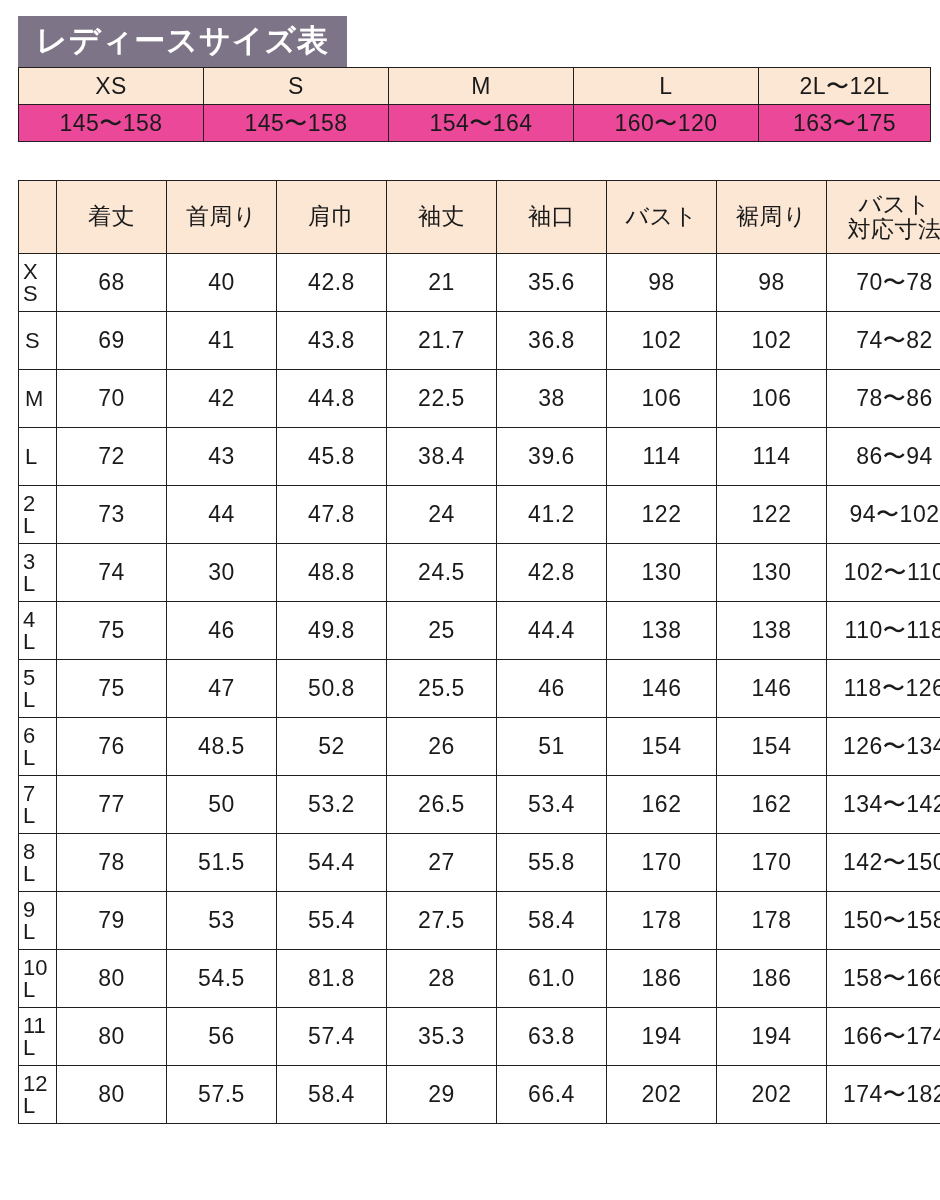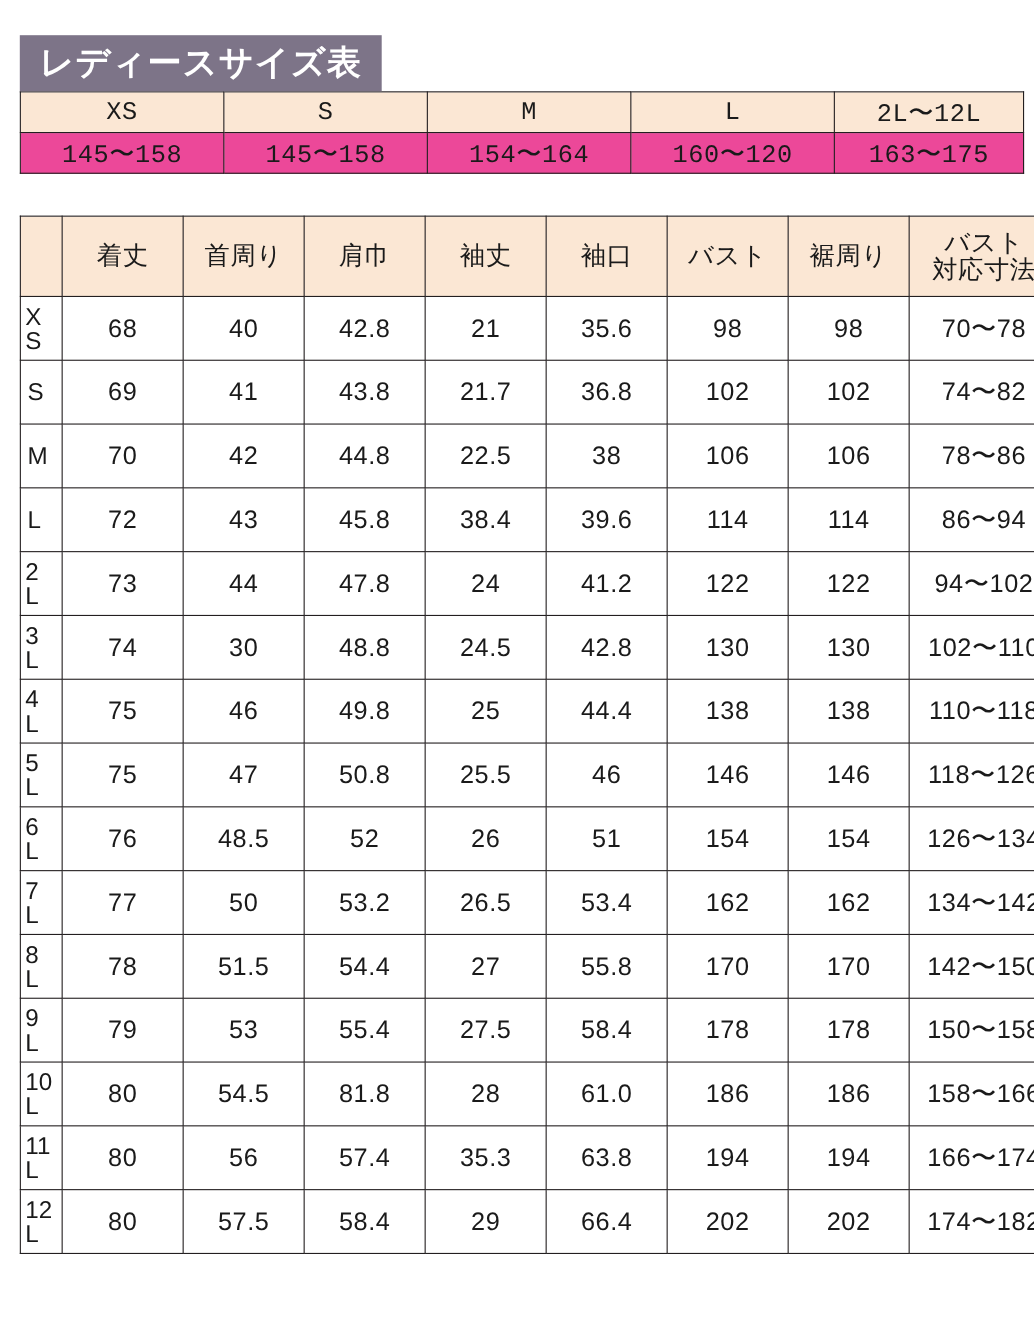--- a/index.html
+++ b/index.html
@@ -12,21 +12,21 @@
     height: 1200px;
     font-family: "Liberation Sans", "DejaVu Sans", sans-serif;
     color: #1a1a1a;
     position: relative;
     overflow: hidden;
   }
   .page {
     width: 940px;
     height: 1200px;
     box-sizing: border-box;
-    padding: 30px 14px 0 14px;
+    padding: 14px 14px 0 14px;
   }
 
   
   .title-banner {
     display: inline-block;
     background: #7d7488;
     color: #ffffff;
     font-size: 31px;
     font-weight: bold;
     letter-spacing: 1px;
@@ -47,21 +47,20 @@
   }
 
   table {
     border-collapse: collapse;
     table-layout: fixed;
   }
 
   .height-table {
     width: 912px;
     margin-left: 4px;
-    font-family: Liberation Mono, monospace;
   }
   .height-table td {
     border: 1.5px solid #231f20;
     text-align: center;
     font-size: 23px;
     height: 34px;
     letter-spacing: 0.5px;
   }
   .height-table tr.head td {
     background: #fbe7d4;

